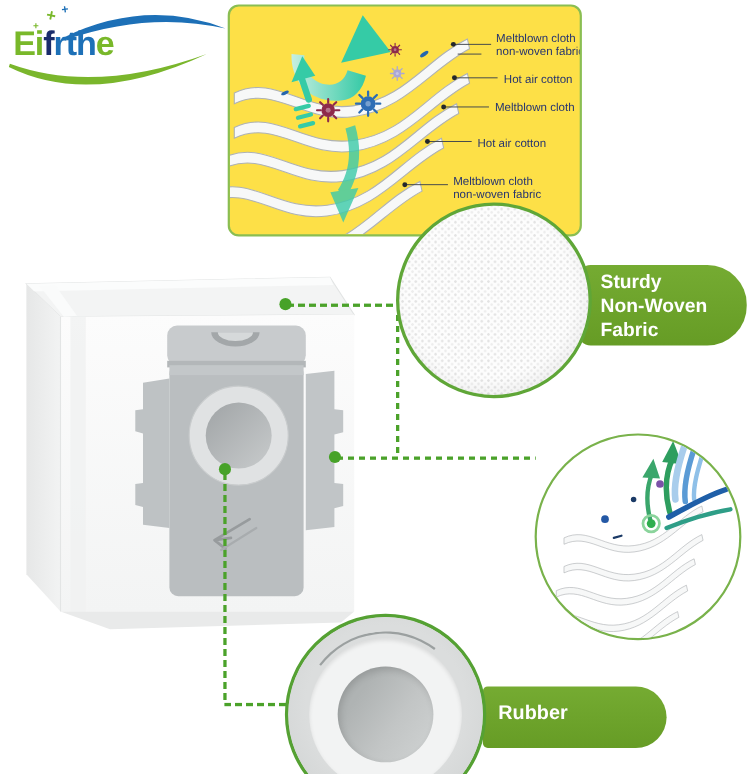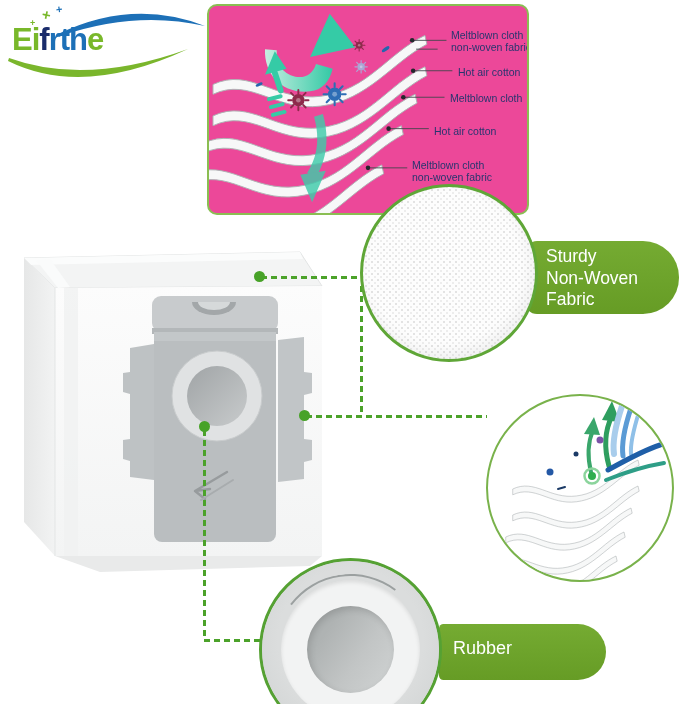--- a/index.html
+++ b/index.html
@@ -12,27 +12,27 @@
   #logo-text{position:absolute;left:4px;top:16px;font-weight:bold;font-size:31px;
              letter-spacing:-1px;white-space:nowrap;}
   .lg{color:#79b82a}.lb{color:#1d70b7}.ln{color:#1a2c6b}
   .sparkle{position:absolute;font-weight:bold;line-height:1;}
   .sp1{left:34px;top:1px;font-size:15px;color:#79b82a;transform:rotate(12deg);}
   .sp2{left:48px;top:-2px;font-size:11px;color:#1d70b7;transform:rotate(-8deg);}
   .sp3{left:22px;top:13px;font-size:9px;color:#79b82a;}
 
   
   #layerbox{left:207px;top:4px;width:322px;height:211px;border:2.5px solid #8abe52;
-            border-radius:10px;background:#ec4899;overflow:hidden;box-sizing:border-box;}
+            border-radius:10px;background:#fde047;overflow:hidden;box-sizing:border-box;}
   .dlabel{position:absolute;font-size:10.5px;line-height:1.15;color:#27356f;white-space:nowrap;}
   .dl1{left:242px;top:23px;} .dl2{left:249px;top:60px;} .dl3{left:241px;top:86px;}
   .dl4{left:225px;top:119px;} .dl5{left:203px;top:153px;}
 
   
-  .badge{background:linear-gradient(#75ab32,#669c25);color:#fff;font-weight:normal;
+  .badge{background:linear-gradient(#75ab32,#669c25);color:#fff;font-weight:bold;
          box-sizing:border-box;}
   #badge-fabric{left:525px;top:241px;width:154px;height:73px;border-radius:12px 36px 36px 12px;
                 padding:5px 0 0 21px;font-size:17.5px;line-height:1.24;z-index:2;}
   #badge-sealing{left:337px;top:429px;width:152px;height:81px;border-radius:16px 16px 44px 18px;
                  padding:6px 0 0 17px;font-size:17.5px;line-height:1.24;z-index:2;}
   #badge-ring{left:439px;top:624px;width:167px;height:56px;border-radius:6px 38px 38px 6px;
               padding:13px 0 0 14px;font-size:18px;line-height:1.3;z-index:2;}
   .sup5{font-size:13px;position:relative;top:-7px;margin-right:-1px;}
 
   

